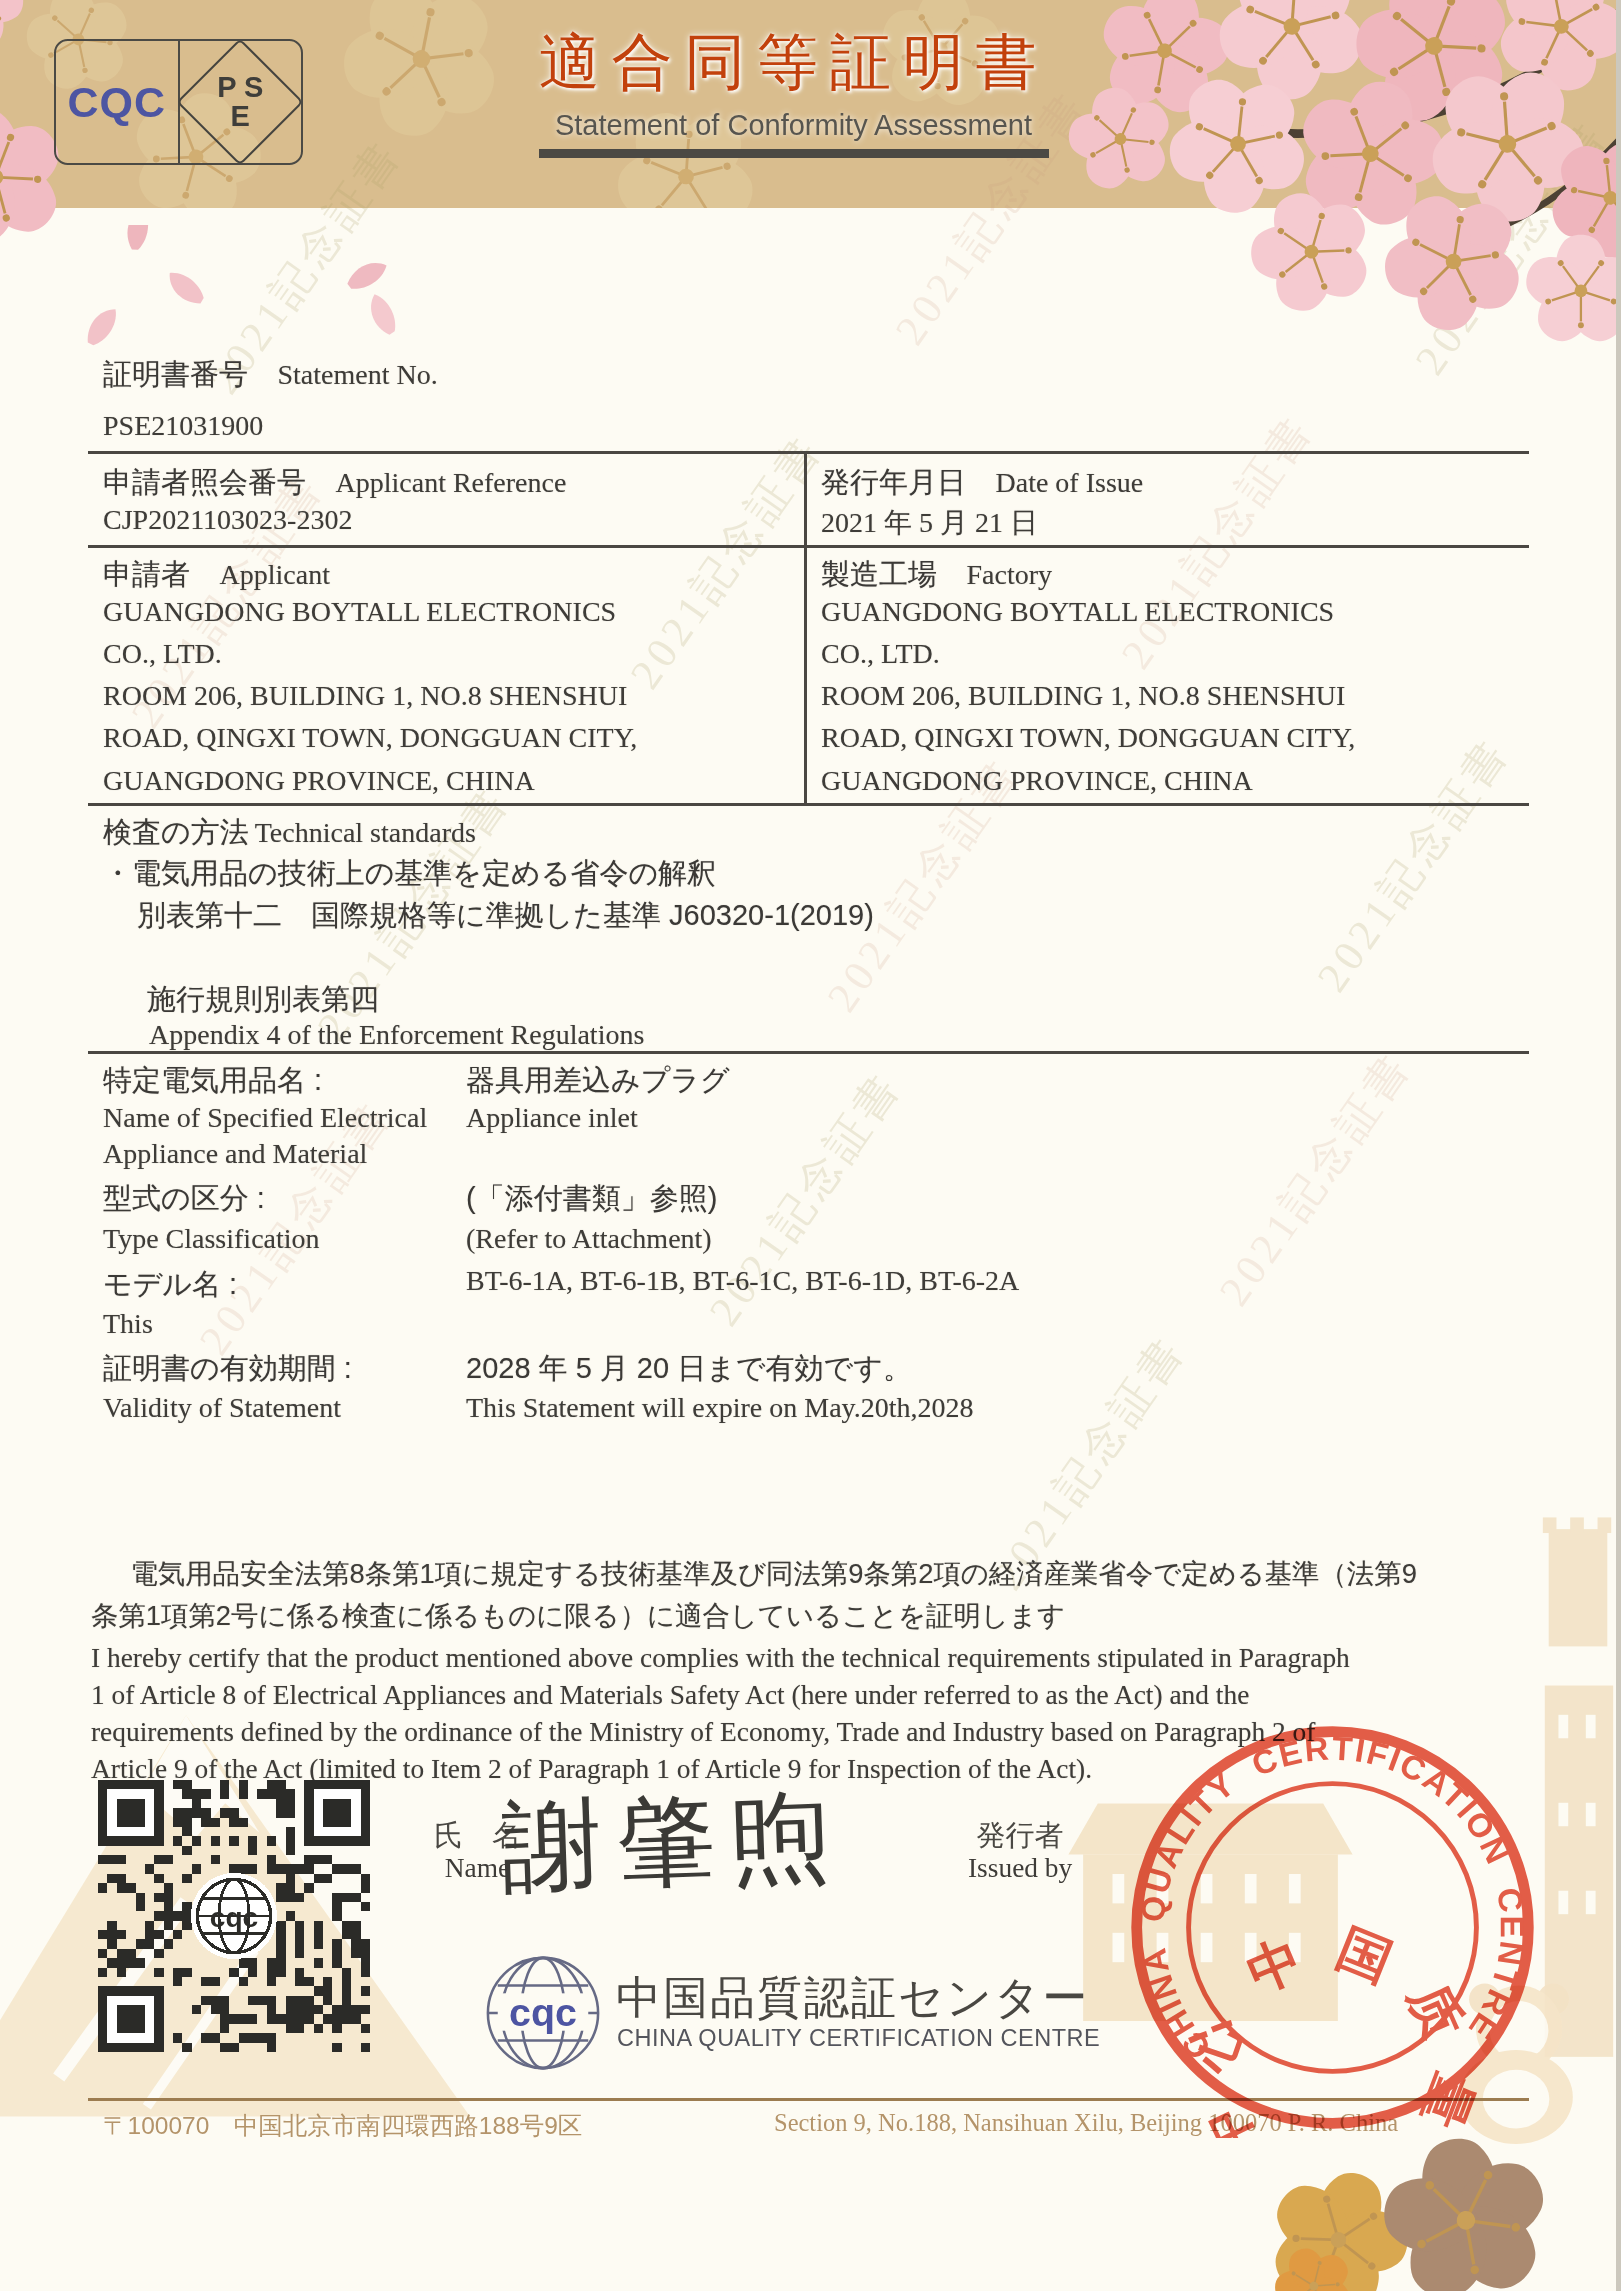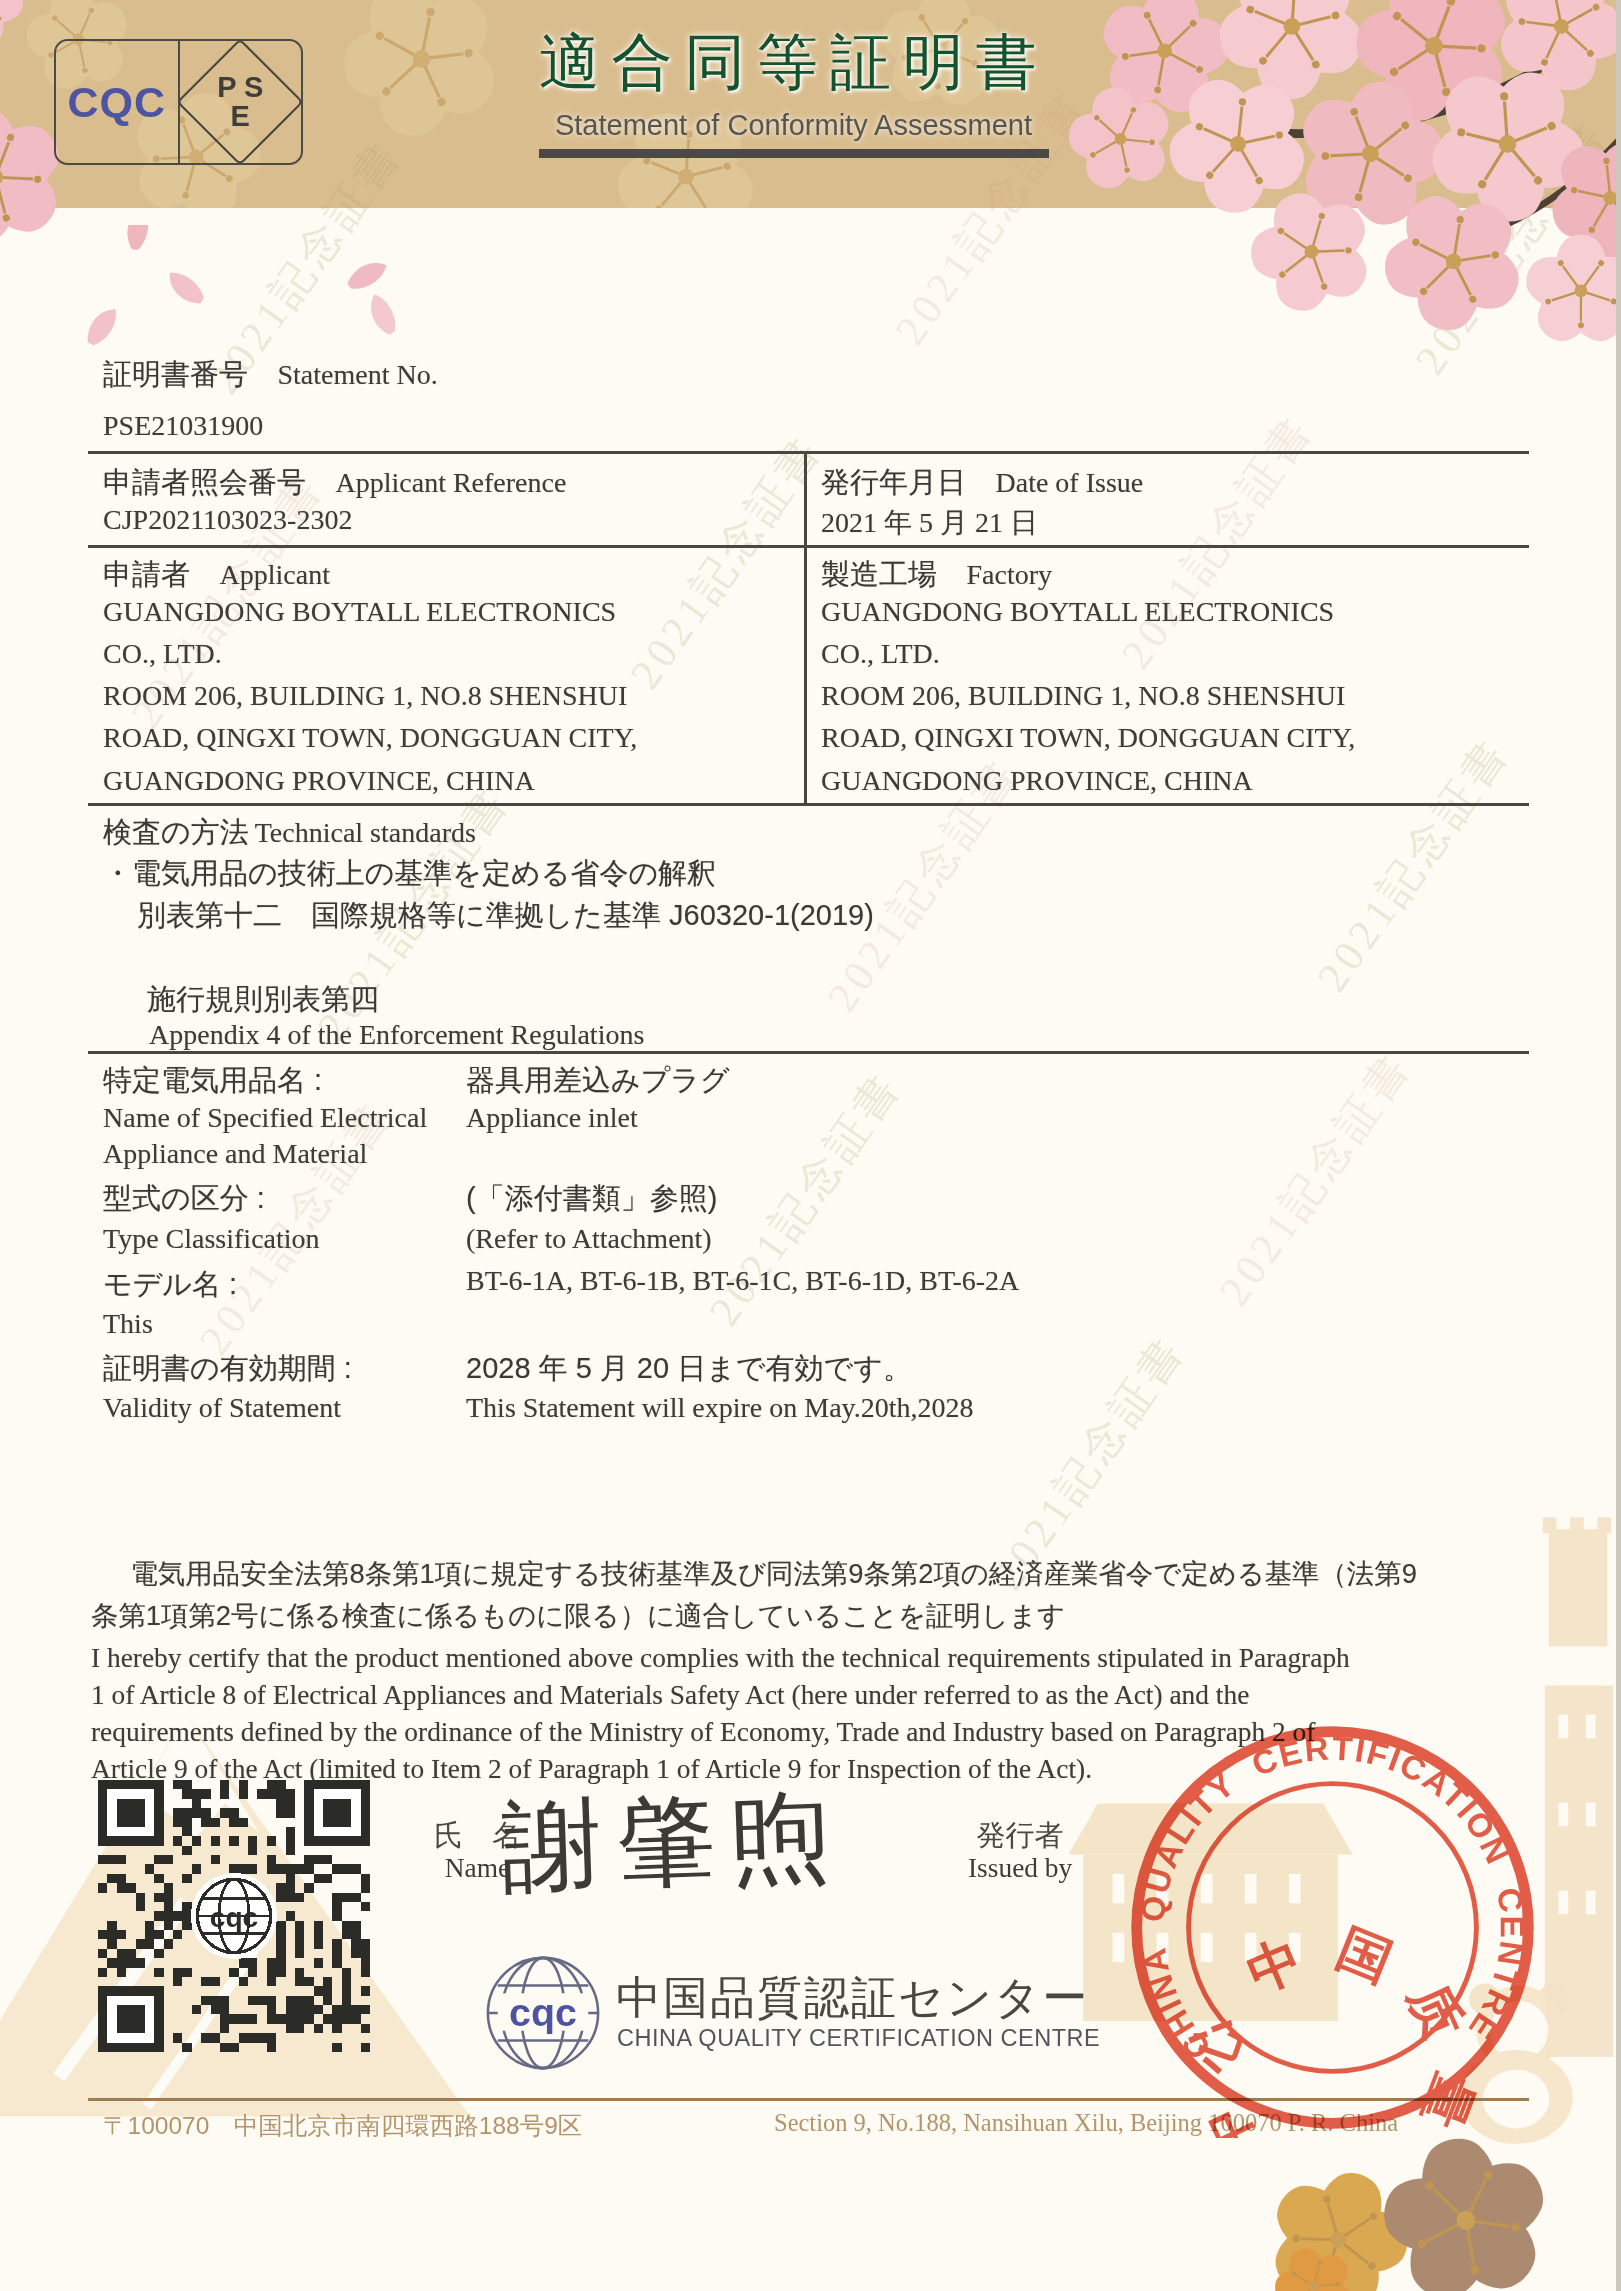--- a/index.html
+++ b/index.html
@@ -17,21 +17,21 @@
             border-radius:13.7px;display:flex;z-index:3;}
   .logo-cell{flex:1;display:flex;align-items:center;justify-content:center;position:relative;}
   .logo-cqc{border-right:2.9px solid #4b4a45;font-family:"Liberation Sans",sans-serif;
             font-weight:bold;font-size:43px;color:#4d55a2;letter-spacing:1px;}
   .diamond{position:absolute;width:86px;height:86px;border:2.9px solid #45443f;transform:rotate(45deg);
            border-radius:5.9px;background:transparent;}
   .pse-text{position:relative;text-align:center;font-family:"Liberation Sans",sans-serif;
             font-weight:bold;color:#3f3e3a;font-size:29px;line-height:29px;z-index:2;}
 
   .title-wrap{position:absolute;left:421px;top:21.6px;width:745px;text-align:center;z-index:3;}
-  .title{font-size:61px;letter-spacing:11.8px;color:#14532d;font-family:"Liberation Serif",serif;
+  .title{font-size:61px;letter-spacing:11.8px;color:#c2410c;font-family:"Liberation Serif",serif;
          text-shadow:0 0 7.8px rgba(255,255,255,.95),0 0 2.9px rgba(255,255,255,.9),2px 2px 2.9px rgba(255,255,255,.8);}
   .subtitle{margin-top:5.9px;font-size:29px;color:#57554f;font-family:"Liberation Sans","DejaVu Sans",sans-serif;
             text-shadow:0 0 5.9px rgba(255,255,255,.9);}
   .title-underline{width:510px;height:8.8px;background:#4b4944;margin:6.9px auto 0;}
 
   
   .dec{position:absolute;z-index:2;}
   .cluster{z-index:4;}
   .wm{position:absolute;z-index:2;font-size:43px;letter-spacing:4.9px;white-space:nowrap;
       font-family:"Liberation Serif",serif;transform:rotate(-55deg);transform-origin:left top;}

